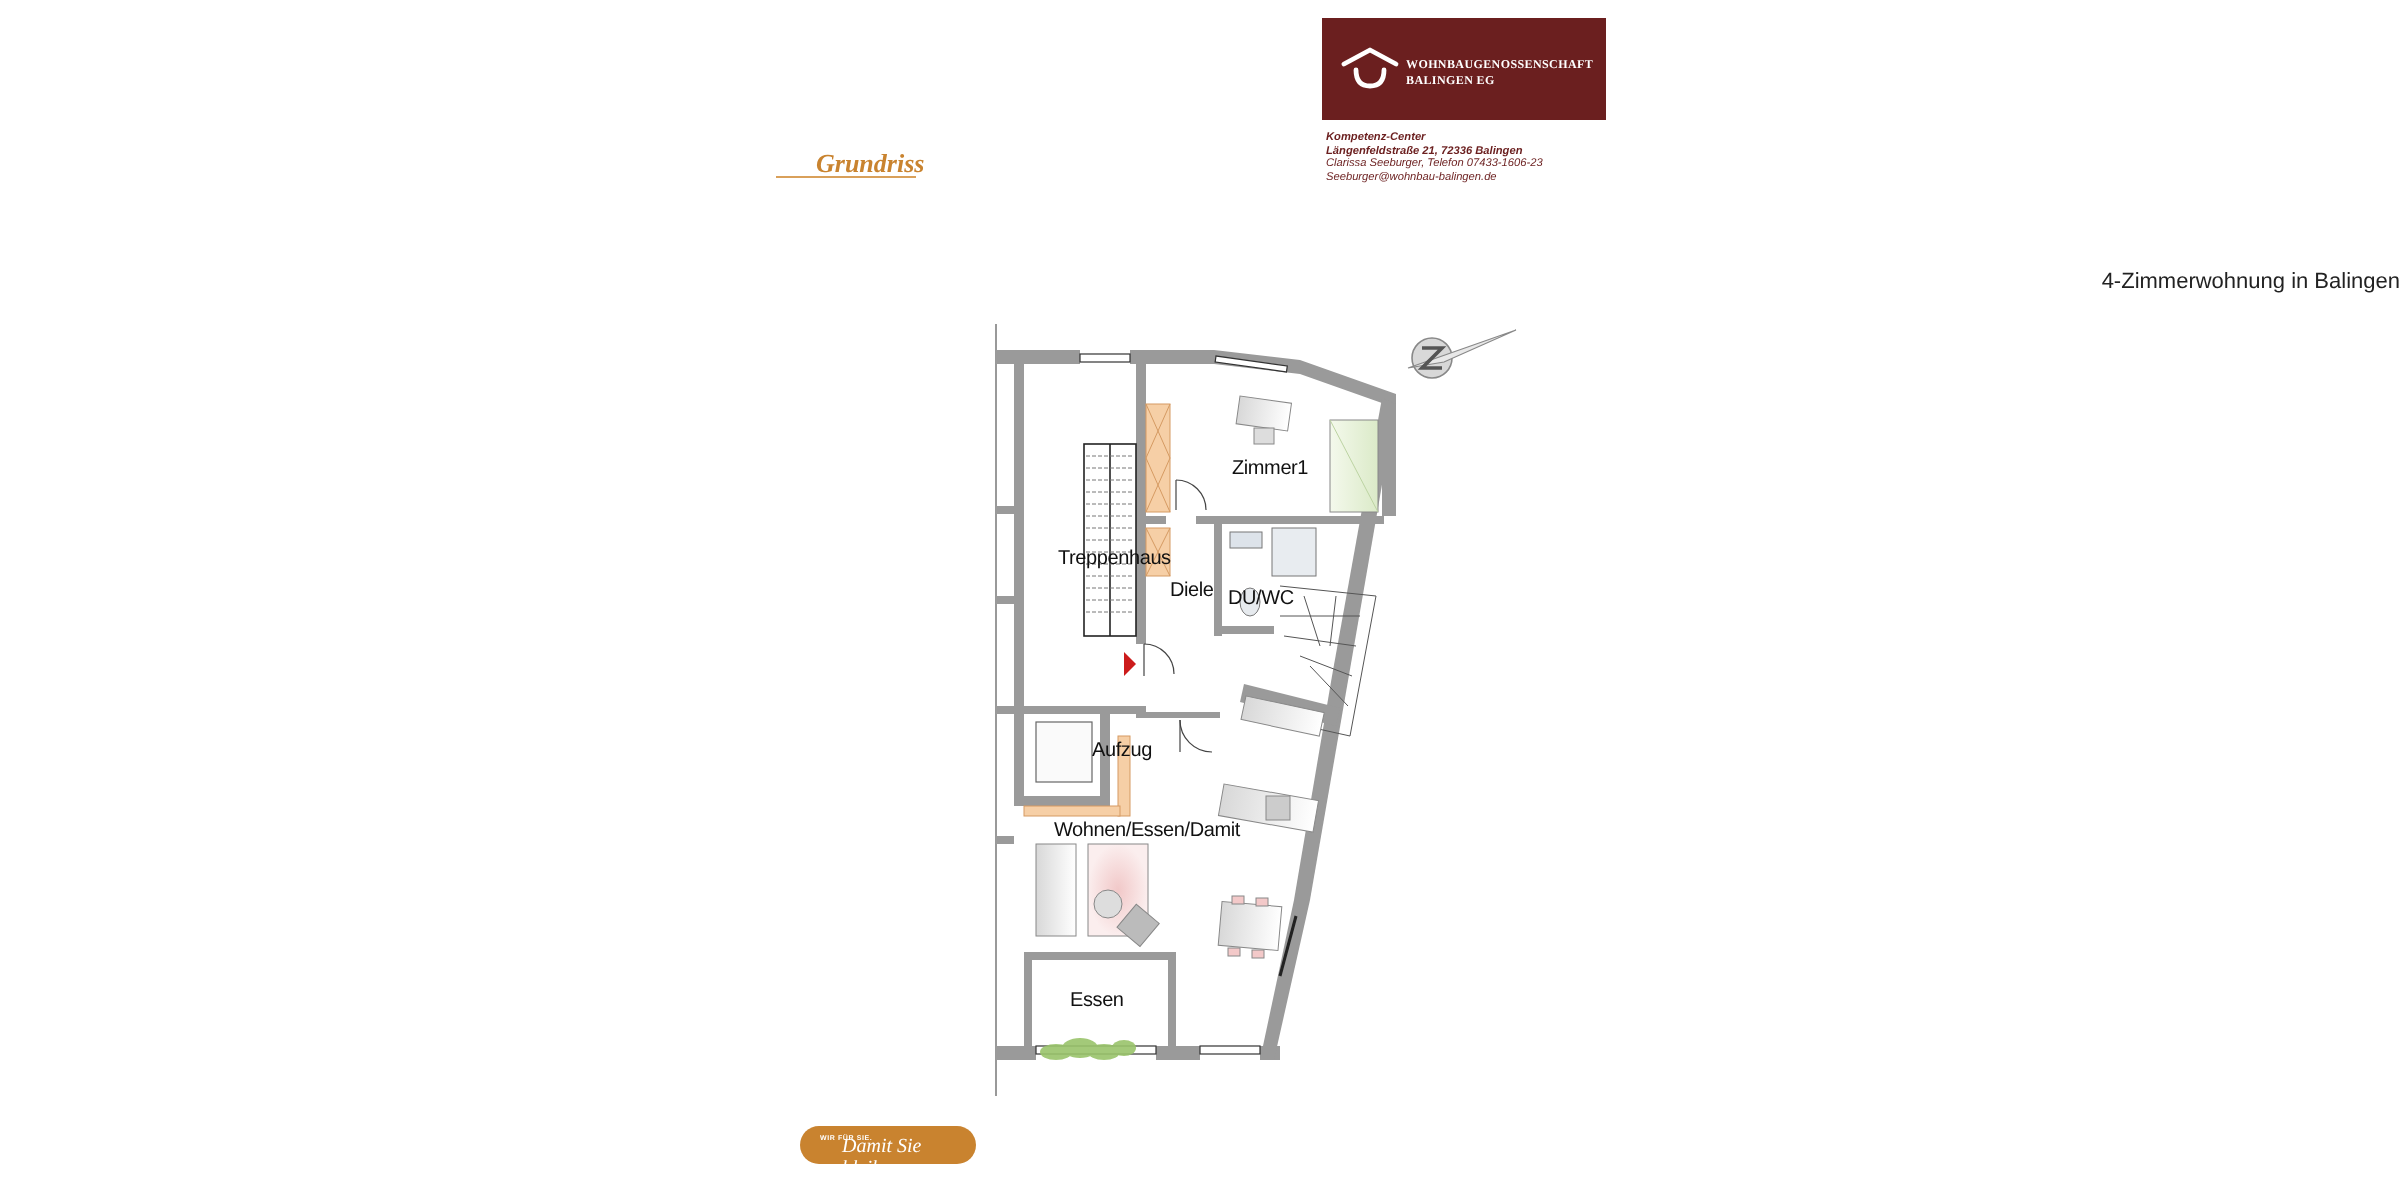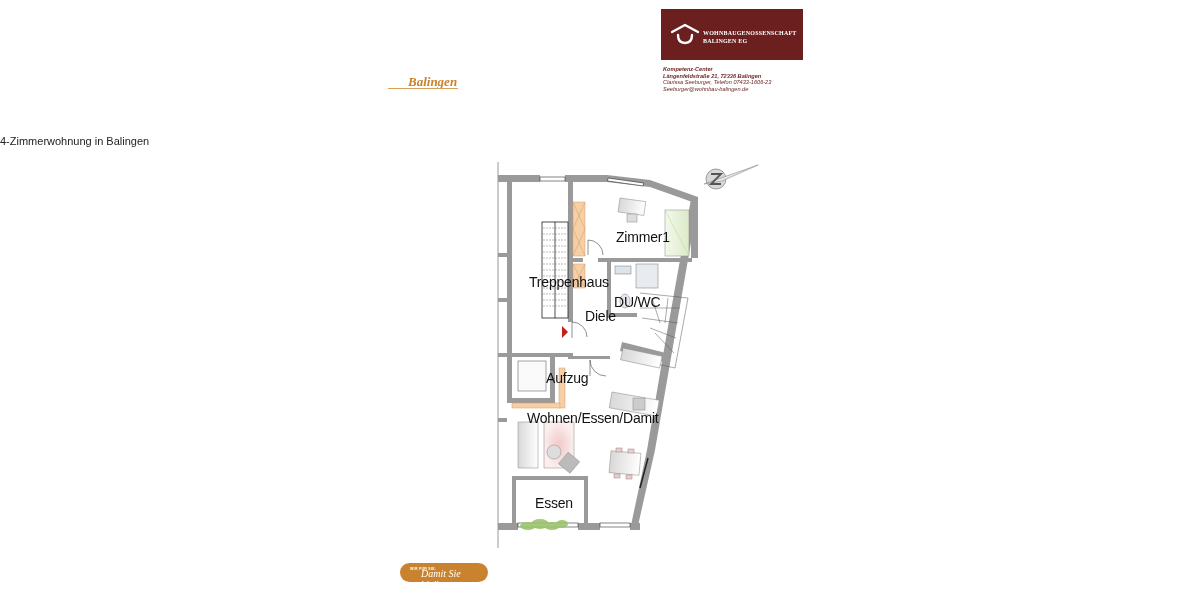--- a/index.html
+++ b/index.html
@@ -4,24 +4,24 @@
 <style>
   html, body { margin:0; padding:0; background:#ffffff; }
   body { width:1200px; height:600px; position:relative; overflow:hidden; font-family:"Liberation Sans", sans-serif; }
   .logo-box { position:absolute; left:661px; top:9px; width:142px; height:51px; background:#6b1f1f; }
   .logo-box svg.roof { position:absolute; left:9px; top:14px; }
   .logo-text { position:absolute; left:42px; top:20px; color:#fff; font-family:"Liberation Serif", serif; font-weight:bold; font-size:6px; line-height:8px; letter-spacing:0.2px; }
   .contact { position:absolute; left:663px; top:66px; font-size:5.6px; line-height:6.5px; color:#6b1f1f; font-style:italic; }
   .contact .b { font-weight:bold; }
   .heading { position:absolute; left:408px; top:74px; font-family:"Liberation Serif", serif; font-style:italic; font-weight:bold; font-size:13px; color:#c9832f; }
   .heading-line { position:absolute; left:388px; top:88px; width:70px; height:1px; background:#d9a05a; }
-  .title { position:absolute; left:0; width:1200px; top:135px; text-align:left; font-size:11px; color:#222; }
+  .title { position:absolute; left:0; width:1200px; top:135px; text-align:right; font-size:11px; color:#222; }
   .title span { position:relative; left:0; }
   .plan { position:absolute; left:490px; top:158px; }
-  .room-label { position:absolute; font-size:14px; color:#111; font-family:"Liberation Sans", sans-serif; letter-spacing:-0.2px; }
+  .room-label { position:absolute; font-size:10px; color:#111; font-family:"Liberation Sans", sans-serif; letter-spacing:-0.2px; }
   .badge { position:absolute; left:400px; top:563px; width:88px; height:19px; border-radius:10px; background:#c9832f; }
   .badge .small { position:absolute; left:10px; top:4px; font-size:3.5px; color:#fff; font-weight:bold; letter-spacing:0.3px; }
   .badge .big { position:absolute; left:21px; top:5px; font-family:"Liberation Serif", serif; font-style:italic; font-size:10px; color:#fff; }
   .compass { position:absolute; left:700px; top:162px; }
 </style>
 </head>
 <body>
 
 <div class="logo-box">
   <svg class="roof" width="30" height="24" viewBox="0 0 30 24">
@@ -34,21 +34,21 @@
   </div>
 </div>
 
 <div class="contact">
   <div class="b">Kompetenz-Center</div>
   <div class="b">Längenfeldstraße 21, 72336 Balingen</div>
   <div>Clarissa Seeburger, Telefon 07433-1606-23</div>
   <div>Seeburger@wohnbau-balingen.de</div>
 </div>
 
-<div class="heading">Balingen</div>
+<div class="heading">Grundriss</div>
 <div class="heading-line"></div>
 
 <div class="title"><span>4-Zimmerwohnung in Balingen</span></div>
 
 <div class="plan">
   <svg width="220" height="395" viewBox="0 0 220 395">
     <defs>
       <linearGradient id="gGrey" x1="0" x2="1">
         <stop offset="0" stop-color="#d8d8d8"></stop>
           <stop offset="1" stop-color="#ffffff"></stop>
@@ -210,21 +210,21 @@
       <ellipse cx="38" cy="368" rx="8" ry="4"></ellipse>
       <ellipse cx="50" cy="366" rx="9" ry="5"></ellipse>
       <ellipse cx="62" cy="368" rx="8" ry="4"></ellipse>
       <ellipse cx="72" cy="366" rx="6" ry="4"></ellipse>
     </g>
   </svg>
 
   <div class="room-label" style="left:126px; top:71px;">Zimmer1</div>
   <div class="room-label" style="left:39px; top:116px;">Treppenhaus</div>
   <div class="room-label" style="left:124px; top:136px;">DU/WC</div>
-  <div class="room-label" style="left:95px; top:150px;">Diele</div>
+  <div class="room-label" style="left:95px; top:132px;">Diele</div>
   <div class="room-label" style="left:33px; top:212px;margin-left:23px;">Aufzug</div>
   <div class="room-label" style="left:37px; top:252px;">Wohnen/Essen/Damit</div>
   <div class="room-label" style="left:45px; top:337px;">Essen</div>
 </div>
 
 <svg class="compass" width="60" height="32" viewBox="0 0 60 32">
   <circle cx="16" cy="17" r="10" fill="#d8d8d8" stroke="#888" stroke-width="0.8"></circle>
   <polygon points="4,22 58,3 22,19" fill="#e8e8e8" stroke="#888" stroke-width="0.6"></polygon>
   <path d="M11 12 L21 12 L11 22 L21 22" fill="none" stroke="#555" stroke-width="1.8"></path>
 </svg>

